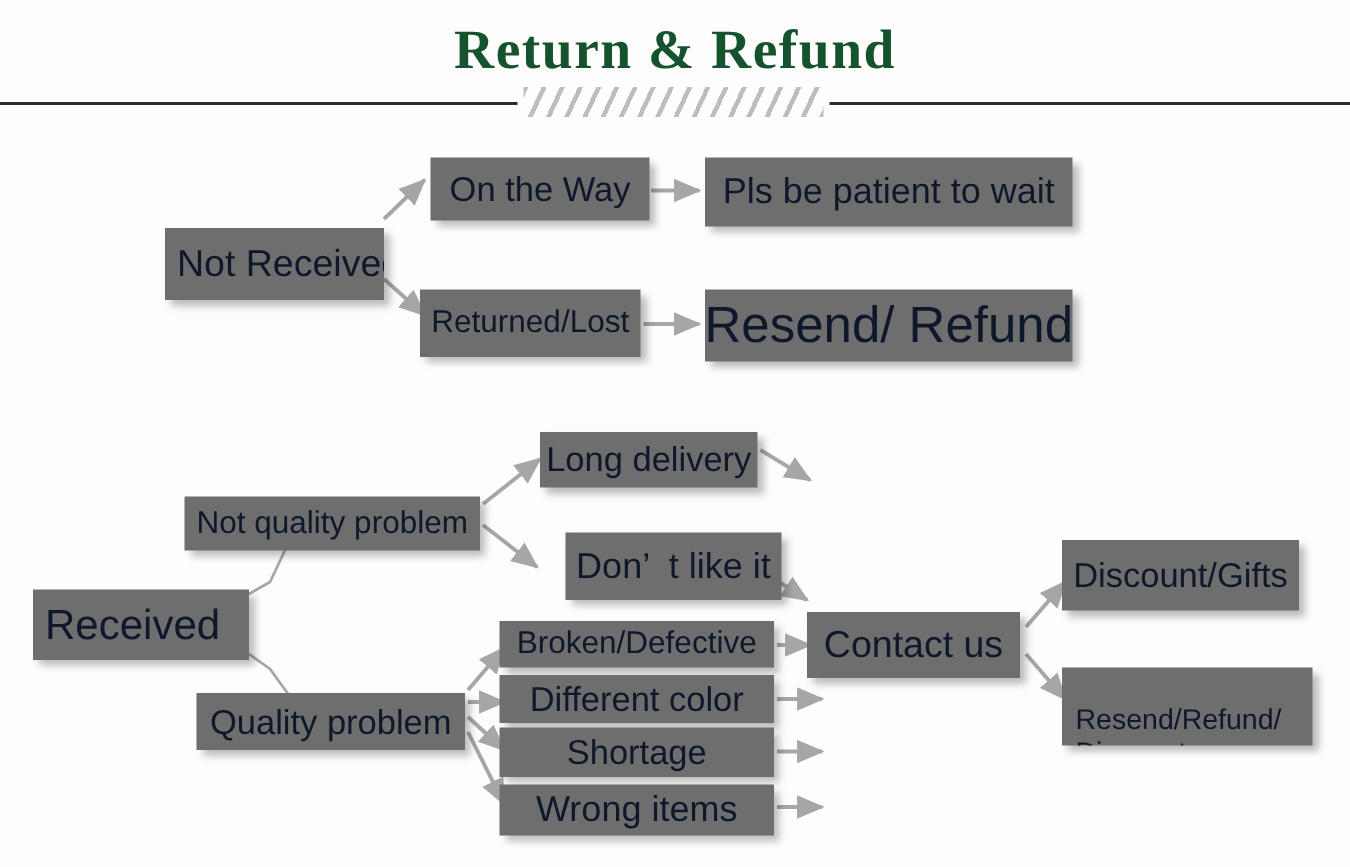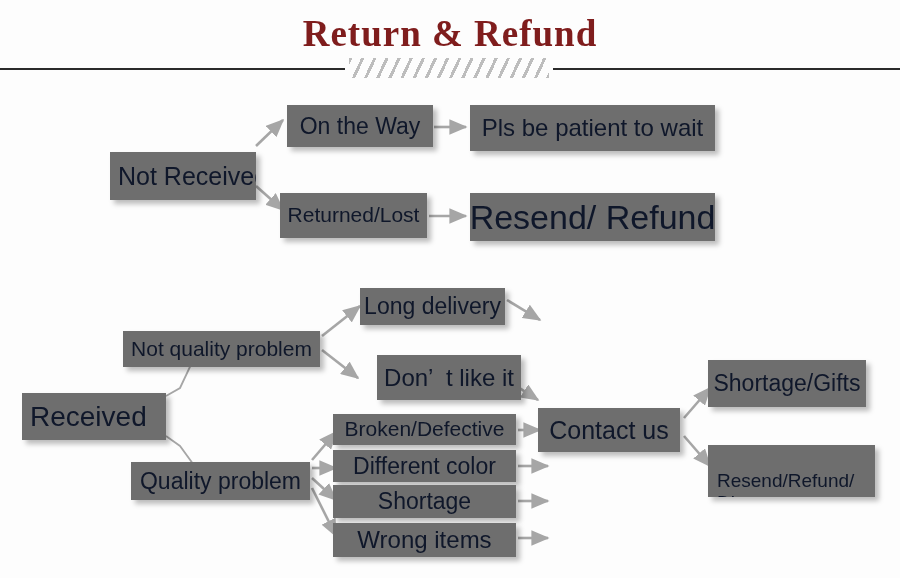--- a/index.html
+++ b/index.html
@@ -29,21 +29,21 @@
   #page-title {
     position: absolute;
     left: 0;
     top: 12px;
     width: 900px;
     text-align: center;
     font-family: "Liberation Serif", serif;
     font-weight: bold;
     font-size: 37px;
     letter-spacing: 1px;
-    color: #7f1d1d;
+    color: #14532d;
     white-space: nowrap;
   }
   .rule {
     position: absolute;
     top: 68px;
     height: 2px;
     background: #2b2b2b;
   }
   #rule-left  { left: 0px;   width: 345px; }
   #rule-right { left: 553px; width: 347px; }
@@ -232,21 +232,21 @@
 
     <div class="node center" style="left:333px; top:435px; width:183px; height:34px; font-size:24px;">
       <span>Wrong items</span>
     </div>
 
     <div class="node center" style="left:538px; top:320px; width:142px; height:44px; font-size:25px;">
       <span>Contact us</span>
     </div>
 
     <div class="node center" style="left:708px; top:272px; width:158px; height:47px; font-size:23px;">
-      <span>Shortage/Gifts</span>
+      <span>Discount/Gifts</span>
     </div>
 
     <div class="node two-line" style="left:708px; top:357px; width:167px; height:52px; padding-left:9px; font-size:19px;">
       <span>Resend/Refund/
 Discount</span>
     </div>
 
   </div>
 </div>
 

